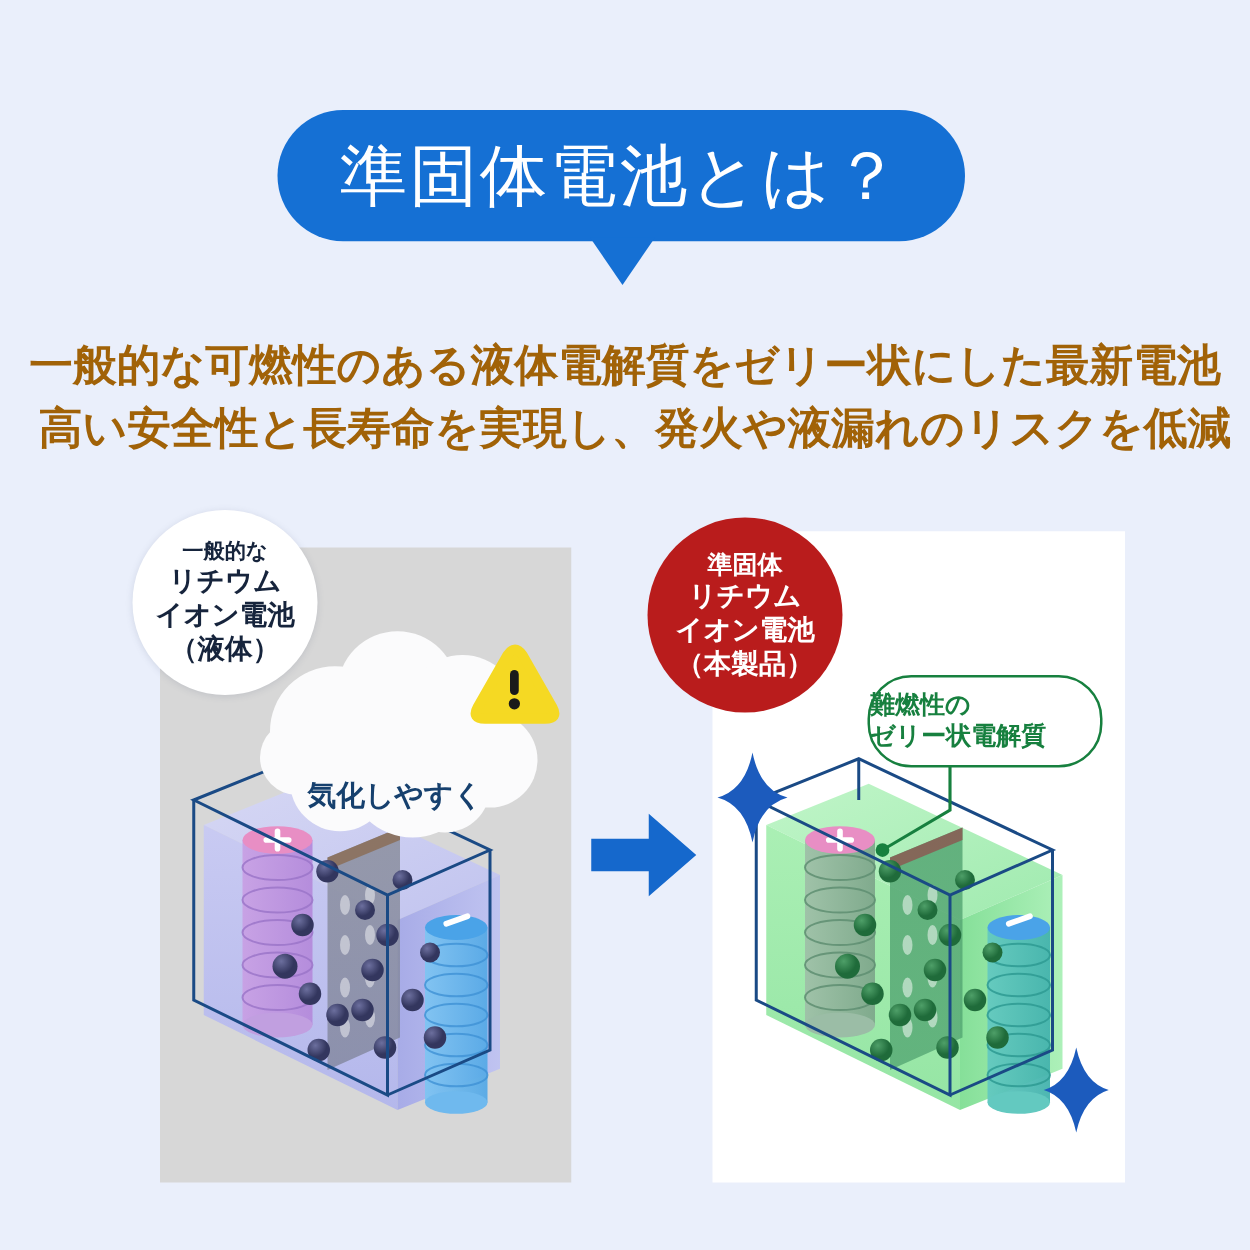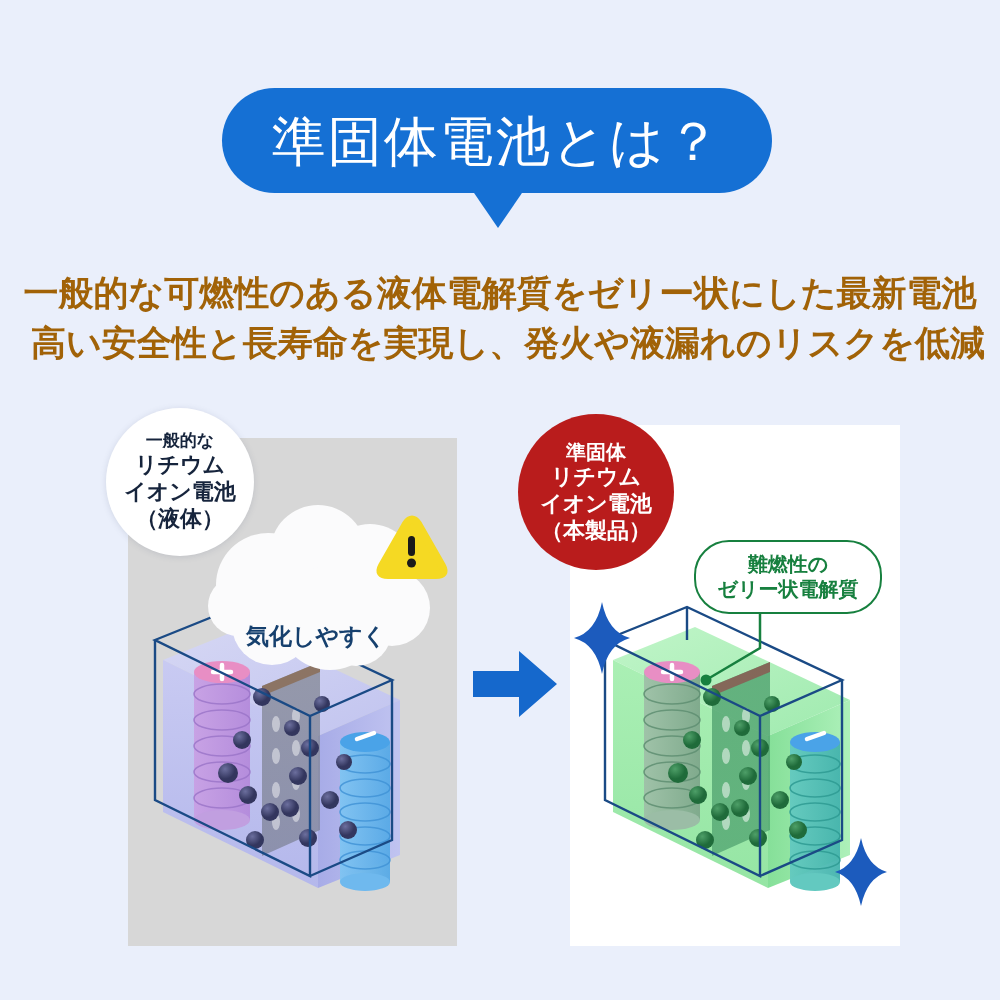--- a/index.html
+++ b/index.html
@@ -69,21 +69,21 @@
   .cloud-wrap{position:absolute;left:218px;top:505px;width:230px;height:170px;}
   .cloud-text{
     position:absolute;left:0;top:68px;width:196px;text-align:center;
     color:#16406e;font-size:23px;font-weight:bold;line-height:1.32;margin-top:48px;
   }
 
   
   .green-box{
     position:absolute;left:694px;top:540px;width:184px;height:70px;
     border:2.5px solid #17803f;border-radius:35px;background:#ffffff;
-    display:flex;flex-direction:column;align-items:center;justify-content:center;
+    display:flex;flex-direction:column;justify-content:center;
     color:#17803f;font-size:20px;font-weight:bold;line-height:1.25;
     z-index:6;
   }
 
   
   .ov{position:absolute;left:0;top:0;width:1000px;height:1000px;pointer-events:none;}
 </style>
 </head>
 <body>
 

